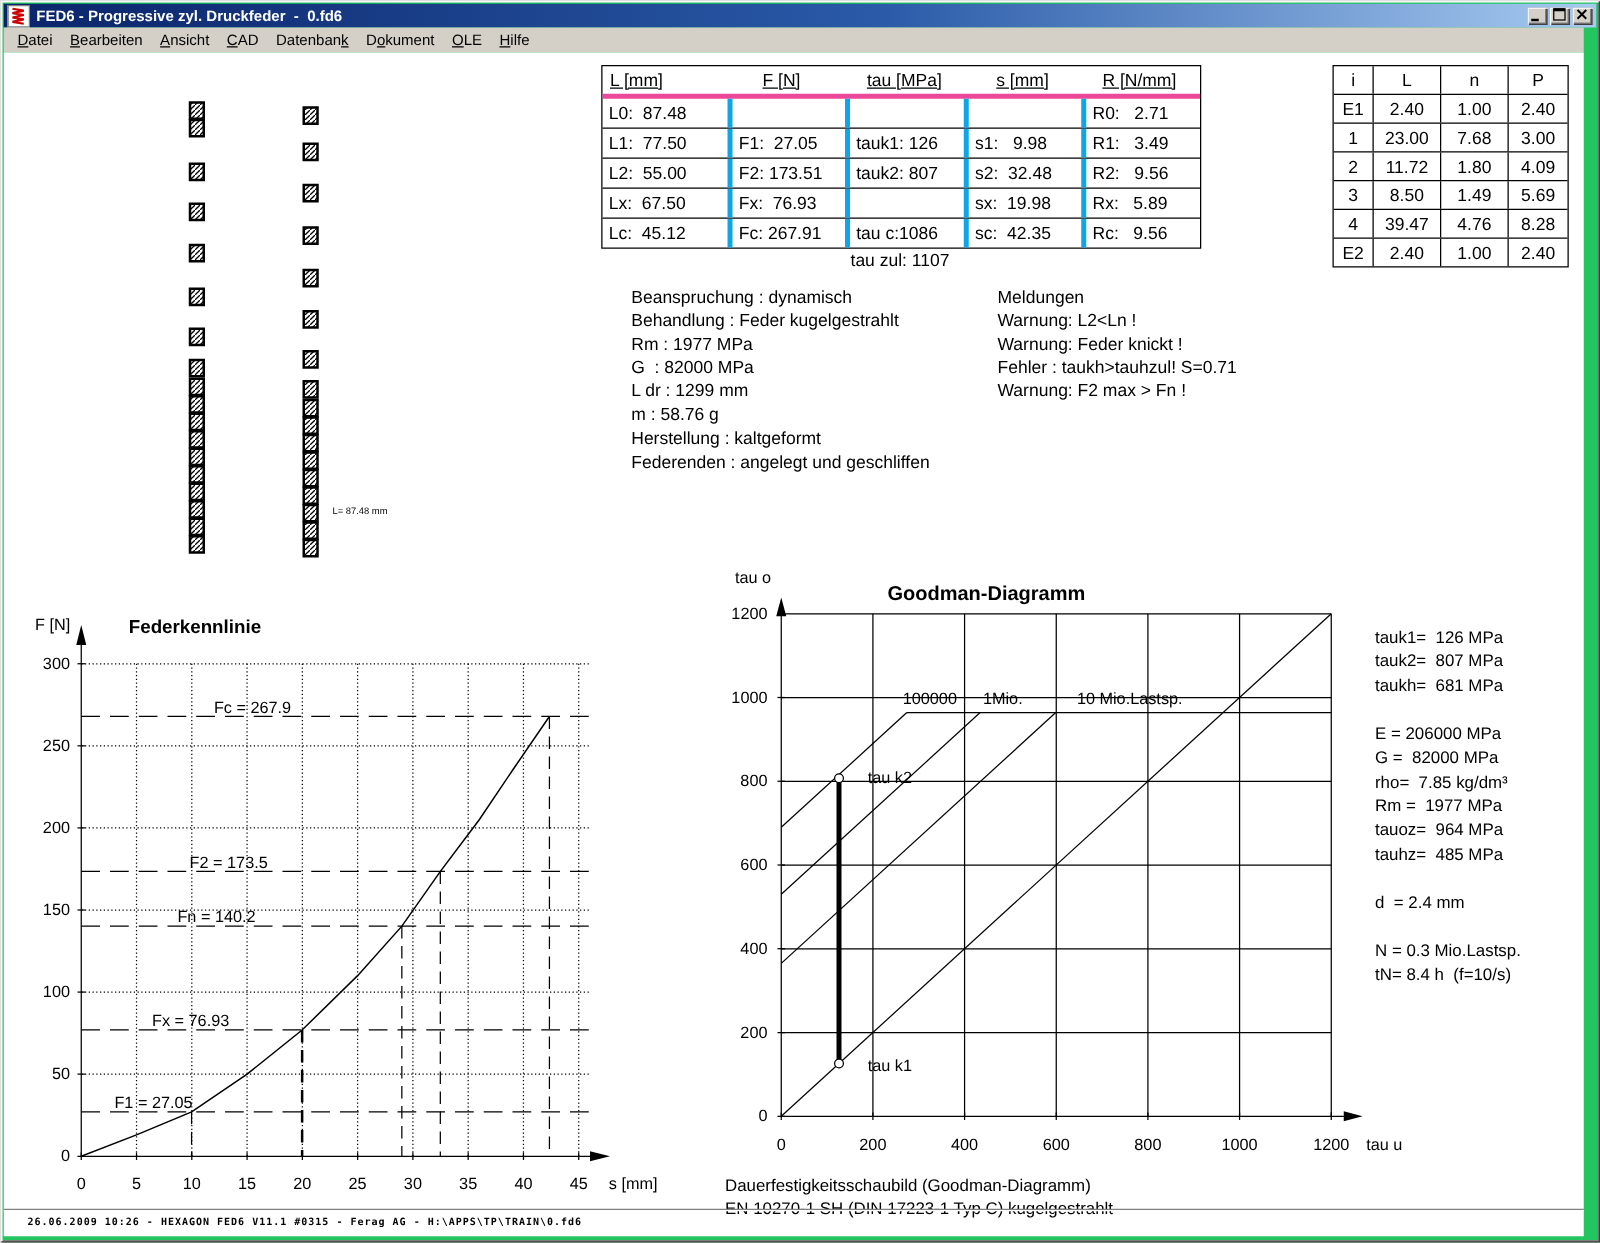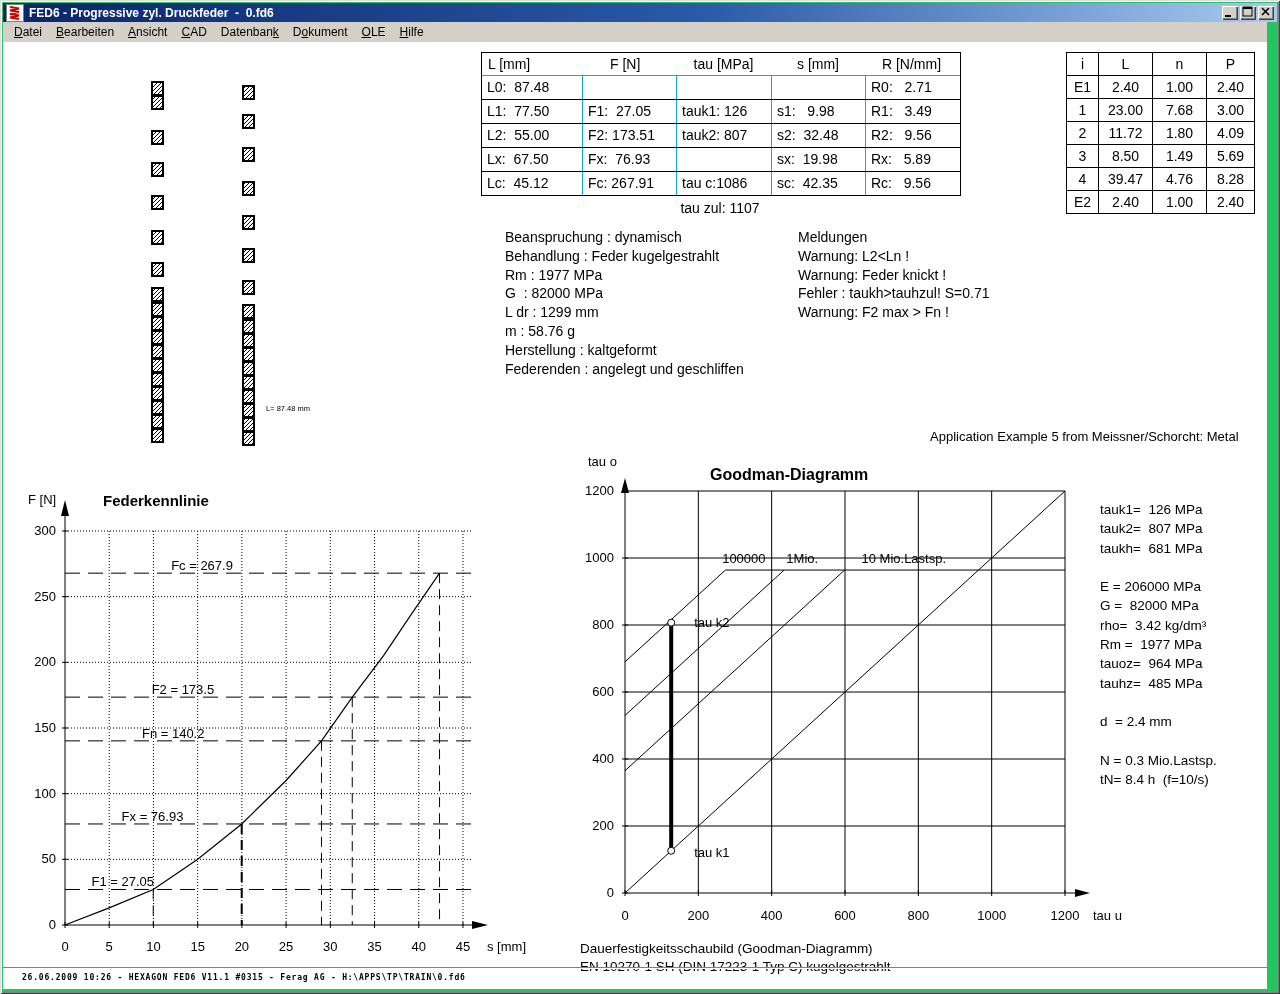--- a/index.html
+++ b/index.html
@@ -15,25 +15,25 @@
   .winbtn{width:16px;height:14px;background:#d4d0c8;border:none;padding:0;position:relative;
           box-shadow:inset 1px 1px 0 #ffffff, inset -1px -1px 0 #404040, inset -2px -2px 0 #808080;}
   .menubar{position:absolute;left:3px;top:22px;width:1264px;height:20px;background:#d4d0c8;
            font-size:12px;display:flex;align-items:center;padding-left:4px;box-sizing:border-box;}
   .menu-item{padding:2px 7px;color:#000;}
   .content-bg{position:absolute;left:3px;top:42px;width:1264px;height:947px;background:#ffffff;}
   #overlay{position:absolute;left:0;top:0;width:1280px;height:994px;pointer-events:none;}
   .abs{position:absolute;color:#000;}
   
   #results-table{left:481px;top:52px;width:478px;border:1px solid #000;font-size:14px;background:#fff;}
-  .rt-h{display:grid;grid-template-columns:100px 94px 95px 94px 93px;height:22px;border-bottom:1px solid #ec4899;}
+  .rt-h{display:grid;grid-template-columns:100px 94px 95px 94px 93px;height:22px;border-bottom:4px solid #ec4899;text-decoration:underline;}
   .rt-h > div{line-height:22px;white-space:pre;}
   .rt-r{display:grid;grid-template-columns:100px 94px 95px 94px 93px;height:23px;border-bottom:1px solid #000;}
   .rt-r:last-child{border-bottom:none;}
-  .rt-r > div{line-height:23px;padding-left:5px;white-space:pre;border-left:1px solid #0ea5e9;}
+  .rt-r > div{line-height:23px;padding-left:5px;white-space:pre;border-left:4px solid #0ea5e9;}
   .rt-r > div:first-child{border-left:none;}
   #tau-zul{left:481px;top:200px;width:478px;text-align:center;font-size:14px;}
   
   #coil-table{left:1066px;top:52px;width:187px;border:1px solid #000;font-size:14px;background:#fff;}
   .ct-r{display:grid;grid-template-columns:31px 54px 54px 48px;height:22px;border-bottom:1px solid #000;}
   .ct-r:last-child{border-bottom:none;}
   .ct-r > div{line-height:22px;text-align:center;white-space:pre;border-left:1px solid #000;}
   .ct-r > div:first-child{border-left:none;}
   .ct-r.hd > div{border-left:1px solid #000;}
   .ct-r.hd > div:first-child{border-left:none;}
@@ -375,30 +375,29 @@
       <div class="tline">Federenden : angelegt und geschliffen</div>
     </div>
   <div class="abs" id="messages">
       <div class="tline">Meldungen</div>
       <div class="tline">Warnung: L2&lt;Ln !</div>
       <div class="tline">Warnung: Feder knickt !</div>
       <div class="tline">Fehler : taukh&gt;tauhzul! S=0.71</div>
       <div class="tline">Warnung: F2 max &gt; Fn !</div>
     </div>
   <div class="abs" id="title-block">
-      <div class="tline">Application Example 5 from Meissner/Schorcht: Metal</div>
     </div>
   <div class="abs" id="material-values">
       <div class="tline">tauk1=  126 MPa</div>
       <div class="tline">tauk2=  807 MPa</div>
       <div class="tline">taukh=  681 MPa</div>
       <div class="tline">&nbsp;</div>
       <div class="tline">E = 206000 MPa</div>
       <div class="tline">G =  82000 MPa</div>
-      <div class="tline">rho=  3.42 kg/dm³</div>
+      <div class="tline">rho=  7.85 kg/dm³</div>
       <div class="tline">Rm =  1977 MPa</div>
       <div class="tline">tauoz=  964 MPa</div>
       <div class="tline">tauhz=  485 MPa</div>
       <div class="tline">&nbsp;</div>
       <div class="tline">d  = 2.4 mm</div>
       <div class="tline">&nbsp;</div>
       <div class="tline">N = 0.3 Mio.Lastsp.</div>
       <div class="tline">tN= 8.4 h  (f=10/s)</div>
     </div>
 

